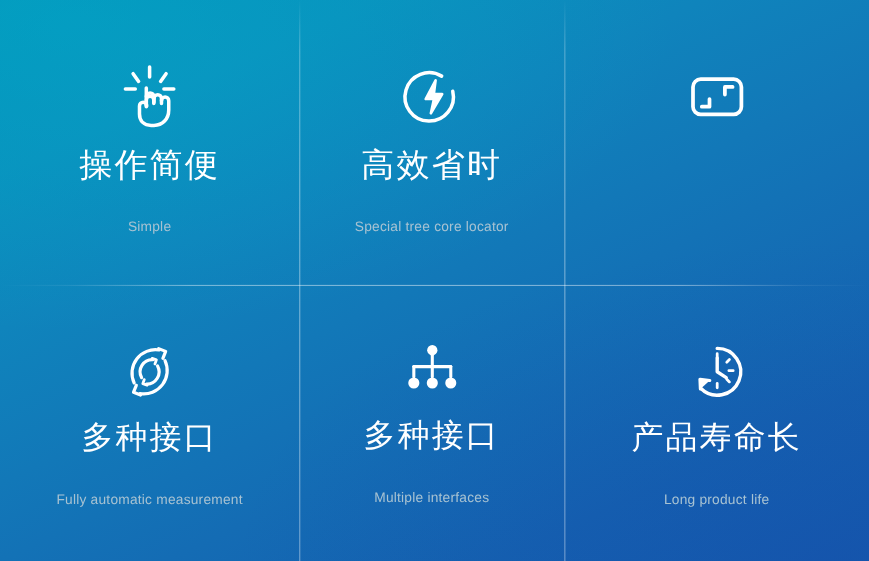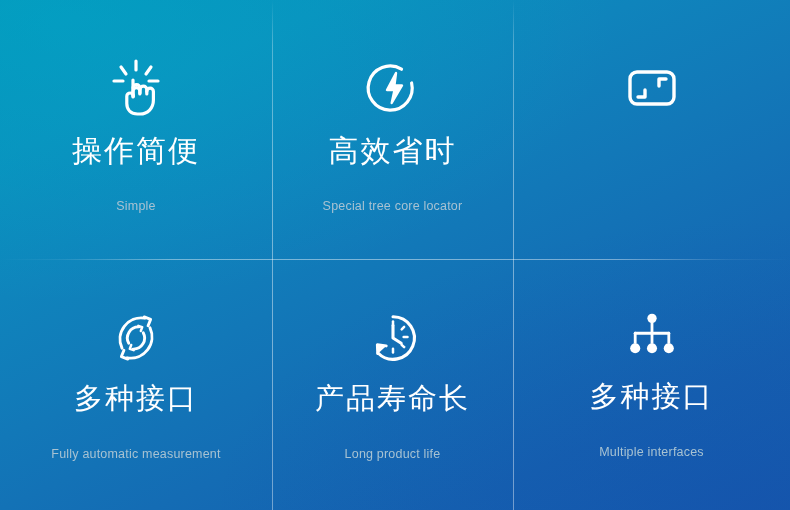--- a/index.html
+++ b/index.html
@@ -188,51 +188,51 @@
           <path d="M32.4 17.4 l4 1.4 -1.4 3.9" fill="none" stroke-width="2.6"></path>
           <path d="M27.6 42.6 l-4 -1.4 1.4 -3.9" fill="none" stroke-width="2.6"></path>
         </svg>
       </span>
       <div class="title">多种接口</div>
       <div class="subtitle">Fully automatic measurement</div>
     </div>
 
     <div class="cell r2">
       <span class="icon">
-        <svg width="58" height="58" viewBox="0 0 60 60" fill="none" stroke="currentColor" stroke-width="3.2" stroke-linecap="round" stroke-linejoin="round">
-          <path d="M30 8 A22 22 0 1 1 14.5 45.5"></path>
-          <path d="M14.2 46.2 l-0.4 -9.2 9.2 1.2" fill="currentColor" stroke="currentColor" stroke-width="3"></path>
-          <line x1="30" y1="13" x2="30" y2="17" stroke-width="2.6"></line>
-          <line x1="45" y1="29" x2="41" y2="29" stroke-width="2.6"></line>
-          <line x1="30" y1="45" x2="30" y2="41" stroke-width="2.6"></line>
-          <line x1="41.5" y1="18.5" x2="39" y2="21" stroke-width="2.6"></line>
-          <line x1="41.5" y1="39.5" x2="39" y2="37" stroke-width="2.6"></line>
-          <path d="M30 17 v13 l8.5 5.5"></path>
-        </svg>
-      </span>
-      <div class="title">产品寿命长</div>
-      <div class="subtitle">Long product life</div>
-    </div>
-
-    <div class="cell r2">
-      <span class="icon">
         <svg width="56" height="56" viewBox="0 0 60 60" fill="none" stroke="currentColor" stroke-width="3" stroke-linecap="round" stroke-linejoin="round">
           <circle cx="30" cy="10" r="5" fill="currentColor" stroke="none"></circle>
           <line x1="30" y1="15" x2="30" y2="26"></line>
           <line x1="12" y1="26" x2="48" y2="26"></line>
           <line x1="12" y1="26" x2="12" y2="36"></line>
           <line x1="30" y1="26" x2="30" y2="36"></line>
           <line x1="48" y1="26" x2="48" y2="36"></line>
           <circle cx="12" cy="42" r="5.4" fill="currentColor" stroke="none"></circle>
           <circle cx="30" cy="42" r="5.4" fill="currentColor" stroke="none"></circle>
           <circle cx="48" cy="42" r="5.4" fill="currentColor" stroke="none"></circle>
         </svg>
       </span>
       <div class="title">多种接口</div>
       <div class="subtitle">Multiple interfaces</div>
     </div>
 
+    <div class="cell r2">
+      <span class="icon">
+        <svg width="58" height="58" viewBox="0 0 60 60" fill="none" stroke="currentColor" stroke-width="3.2" stroke-linecap="round" stroke-linejoin="round">
+          <path d="M30 8 A22 22 0 1 1 14.5 45.5"></path>
+          <path d="M14.2 46.2 l-0.4 -9.2 9.2 1.2" fill="currentColor" stroke="currentColor" stroke-width="3"></path>
+          <line x1="30" y1="13" x2="30" y2="17" stroke-width="2.6"></line>
+          <line x1="45" y1="29" x2="41" y2="29" stroke-width="2.6"></line>
+          <line x1="30" y1="45" x2="30" y2="41" stroke-width="2.6"></line>
+          <line x1="41.5" y1="18.5" x2="39" y2="21" stroke-width="2.6"></line>
+          <line x1="41.5" y1="39.5" x2="39" y2="37" stroke-width="2.6"></line>
+          <path d="M30 17 v13 l8.5 5.5"></path>
+        </svg>
+      </span>
+      <div class="title">产品寿命长</div>
+      <div class="subtitle">Long product life</div>
+    </div>
+
   </div>
 
   <div class="divider-h"></div>
   <div class="divider-v v1"></div>
   <div class="divider-v v2"></div>
 </div>
 
 </body></html>

